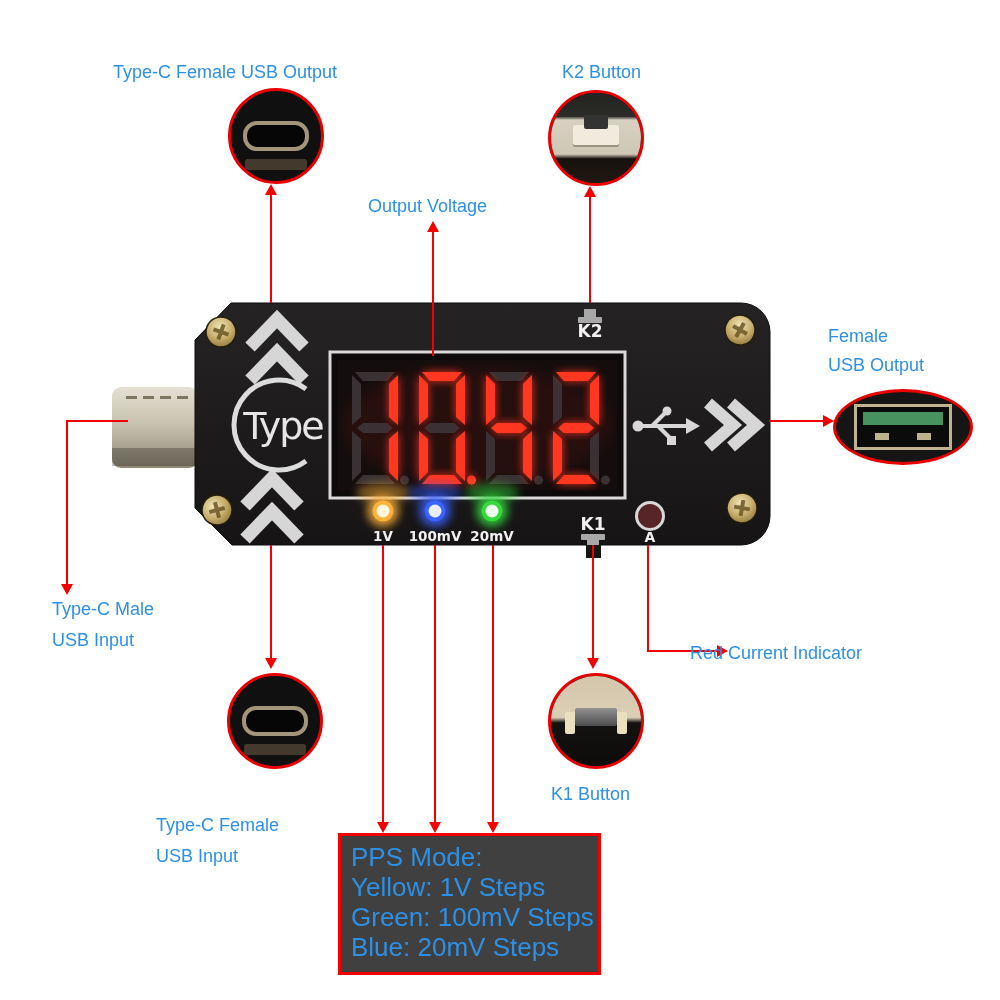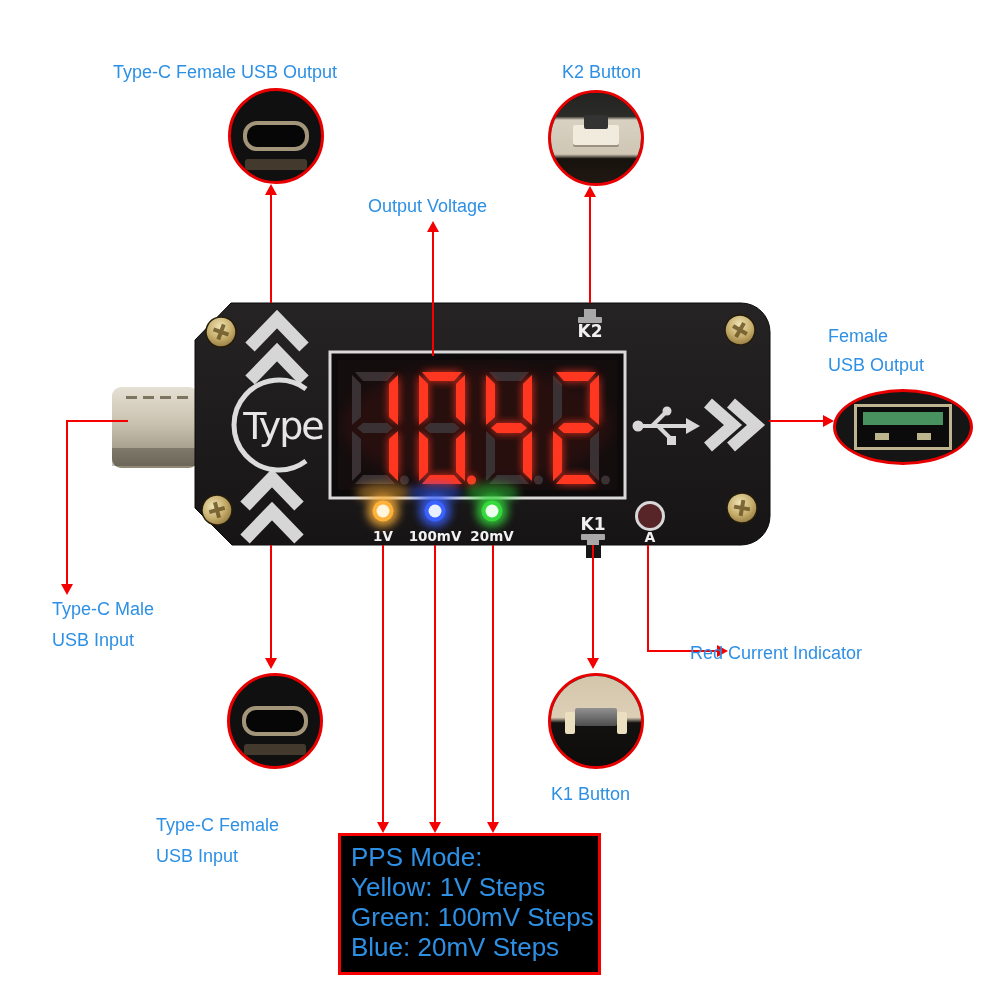--- a/index.html
+++ b/index.html
@@ -24,21 +24,21 @@
   .k2btn{position:absolute;left:50%;top:47%;transform:translate(-50%,-50%);width:46px;height:20px;background:#f0ebdd;border-radius:2px;box-shadow:0 2px 0 #9a9182;}
   .k2plunger{position:absolute;left:50%;top:24%;transform:translateX(-50%);width:24px;height:14px;background:#333;border-radius:2px;}
   .k1bg{position:absolute;inset:0;background:linear-gradient(180deg,#d3c6ab 0%,#dccfb6 46%,#141210 52%,#0e0c0a 100%);}
   .k1btn{position:absolute;left:50%;top:46%;transform:translate(-50%,-50%);width:42px;height:18px;background:linear-gradient(#919191,#4e4e4e);border-radius:2px;}
   .k1post{position:absolute;top:40%;width:10px;height:22px;background:#eadfbe;border-radius:2px;}
   .usba-shell{position:absolute;left:50%;top:50%;transform:translate(-50%,-50%);width:92px;height:40px;border:3px solid #c0b490;background:#0b0b0b;}
   .usba-tongue{position:absolute;left:6px;right:6px;top:5px;height:13px;background:#47925e;}
   .usba-slot{position:absolute;bottom:7px;width:14px;height:7px;background:#bdb38c;}
   
   .pps{position:absolute;left:338px;top:833px;width:247px;border:3px solid var(--red);
-       padding:6px 0 10px 10px;color:var(--blue);font-size:26px;line-height:30px;background:#000000;white-space:nowrap;}
+       padding:6px 0 10px 10px;color:var(--blue);font-size:26px;line-height:30px;background:#404040;white-space:nowrap;}
   svg text{font-family:"DejaVu Sans","Liberation Sans",sans-serif;}
 </style>
 </head>
 <body>
 
 <div class="stage">
 
   <svg style="position:absolute;left:100px;top:290px;" width="700" height="290" viewBox="0 0 700 290">
     <defs>
       <radialGradient id="goldGrad" cx="40%" cy="35%" r="75%">

